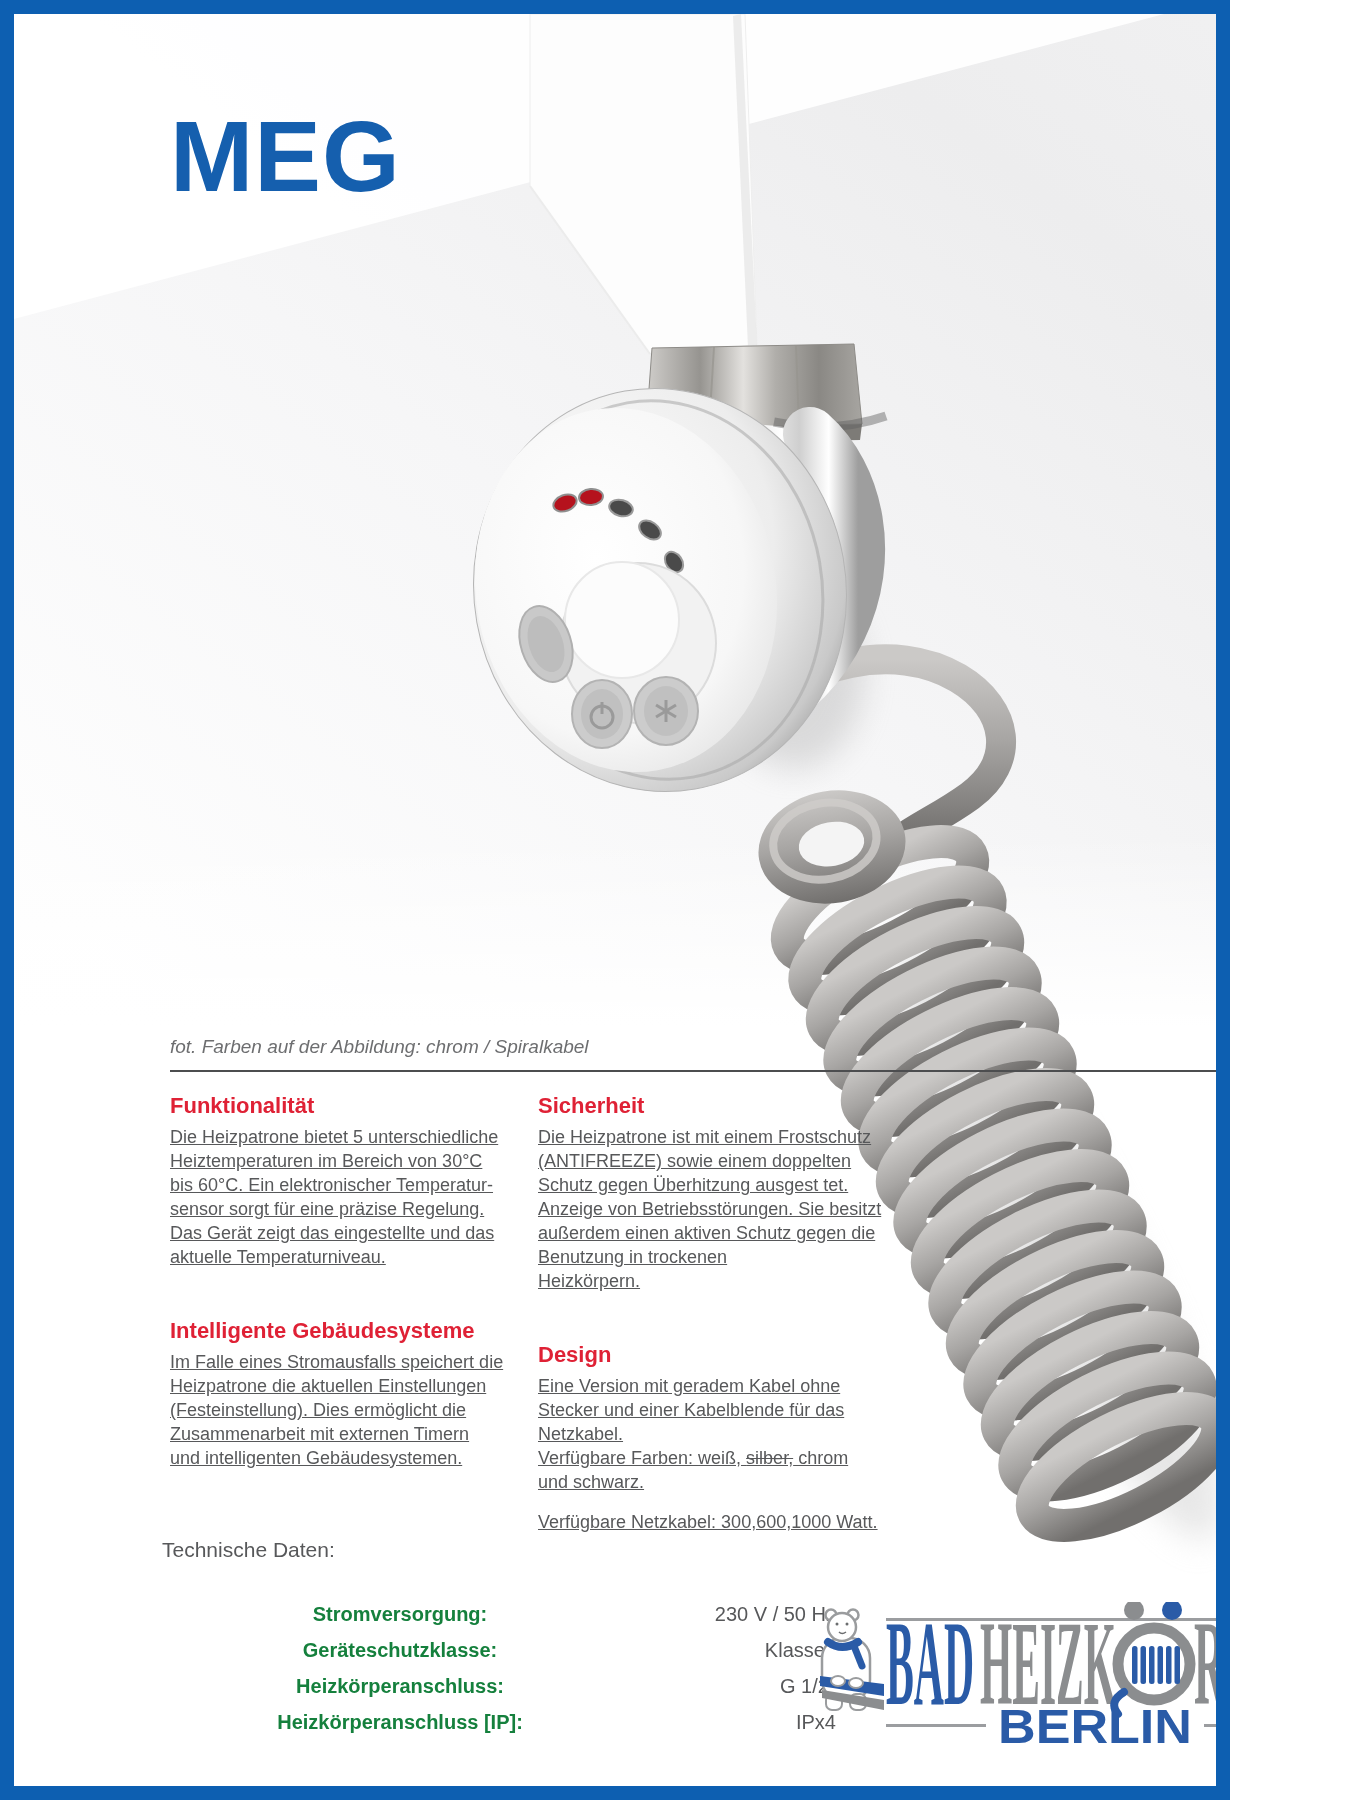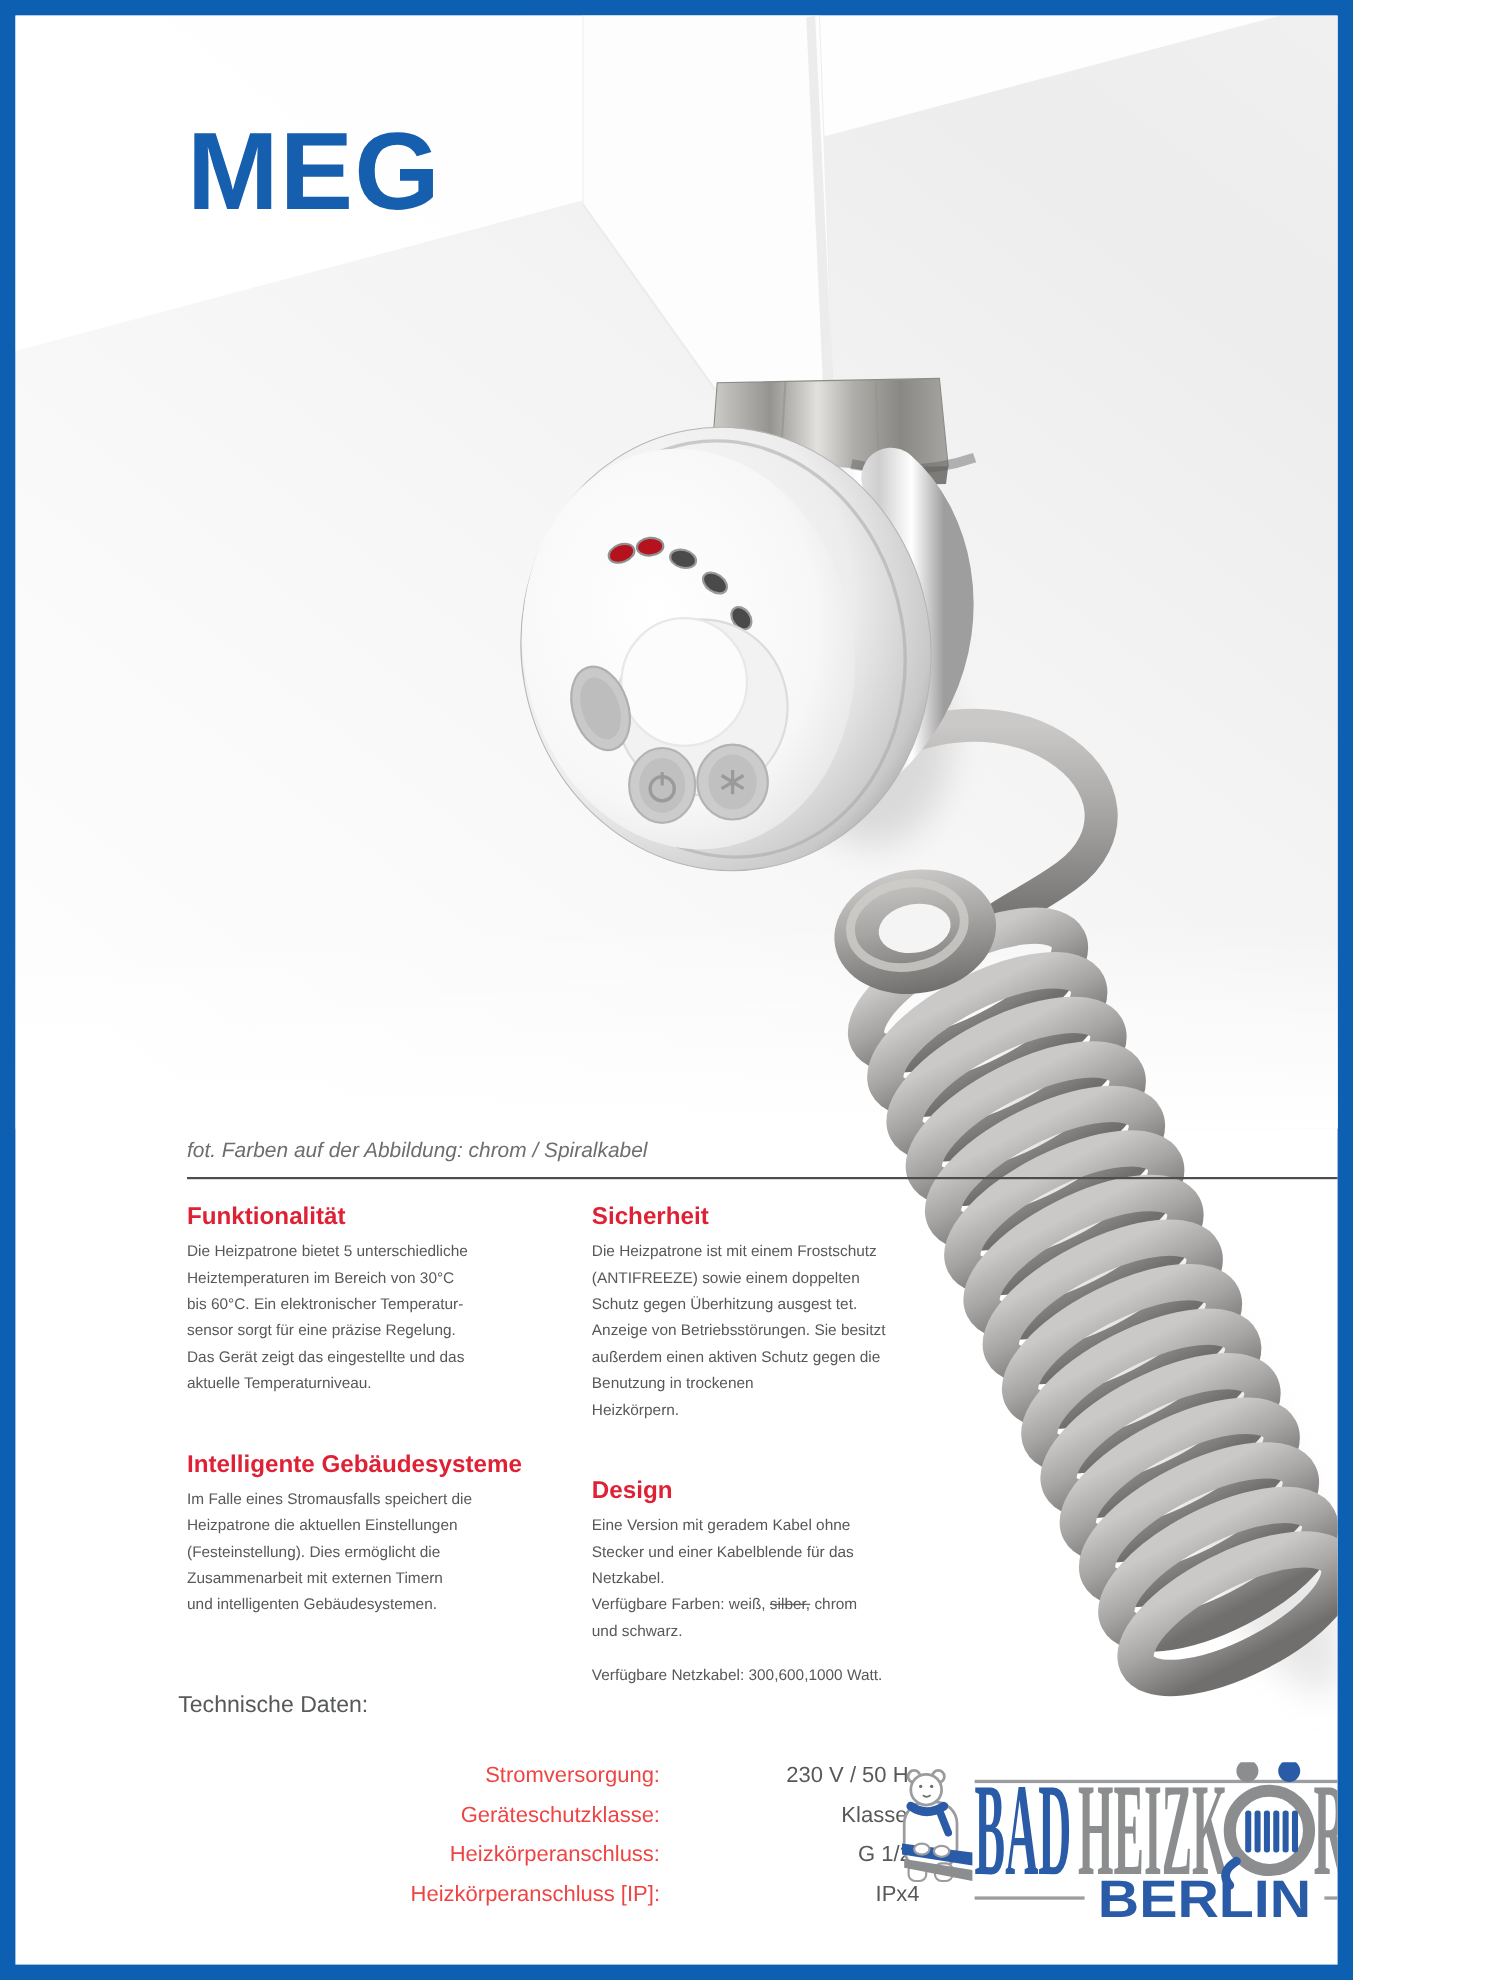--- a/index.html
+++ b/index.html
@@ -29,35 +29,35 @@
   .col{position:absolute;top:1078px;z-index:2;color:#57585a;}
   .col-left{left:156px;width:368px;}
   .col-right{left:524px;width:424px;}
   .col h3{
     margin:0 0 6px 0;font-size:22px;line-height:27px;
     color:#df2135;font-weight:bold;
   }
   .col h3.mt{margin-top:48px;}
   .col h3.mt-sm{margin-top:24px;}
   .col p{
-    margin:0;font-size:14px;line-height:24px;
-    white-space:pre;color:#57585a;
+    margin:0;font-size:18px;line-height:24px;
+    white-space:pre;color:#57585a;text-decoration:underline;
   }
   .col p.watt{margin-top:16px;}
   .strike{text-decoration:line-through;}
   .tech-title{
     position:absolute;left:148px;top:1524px;z-index:2;
     font-size:21px;color:#57585a;
   }
   .tech-table{
     position:absolute;left:186px;top:1582px;z-index:2;
     display:grid;grid-template-columns:400px 220px;column-gap:16px;
     font-size:20px;line-height:36px;color:#57585a;
   }
-  .tech-table .lbl{font-weight:normal;text-align:right;color:#ef4444;}
+  .tech-table .lbl{font-weight:bold;text-align:center;color:#15803d;}
   .tech-table .val{text-align:right;}
   .logo{position:absolute;left:794px;top:1588px;z-index:2;}
 </style>
 </head>
 <body>
 
 <div class="page">
 
   <svg class="photo-svg" width="1322" height="1772" viewBox="0 0 1322 1772" xmlns="http://www.w3.org/2000/svg">
     <defs>

